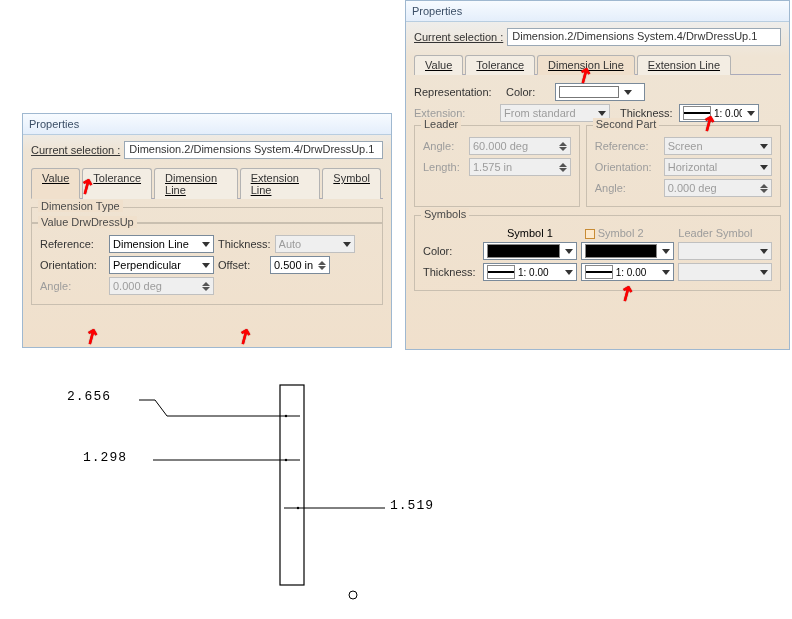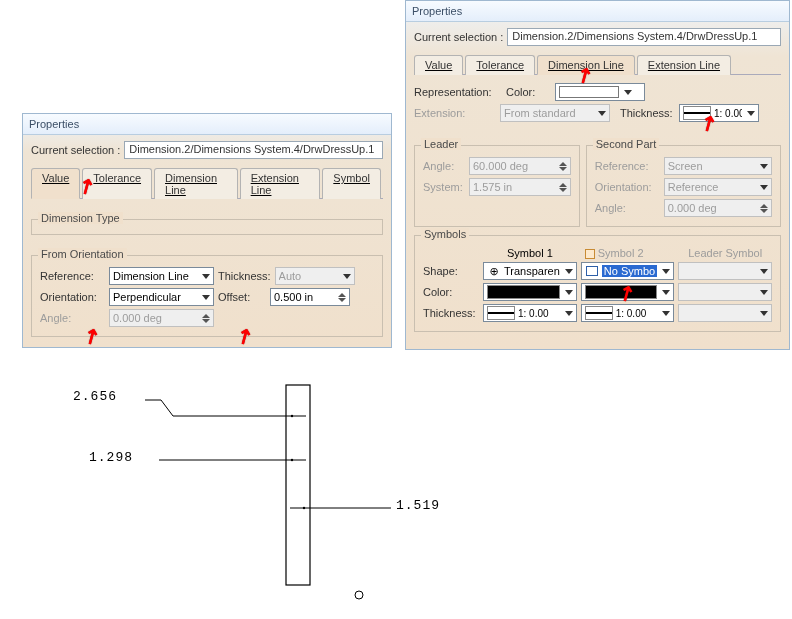--- a/index.html
+++ b/index.html
@@ -12,21 +12,21 @@
   }
   .panel-title {
     background: linear-gradient(to bottom,#f7fbff,#e4eefb);
     border-bottom:1px solid #b8cde0;
     padding:4px 6px;
     color:#3b4e66;
     font-weight:400;
   }
   .body-pad { padding:6px 8px 10px 8px; }
   .selrow { display:flex; align-items:center; gap:4px; margin-bottom:8px; }
-  .selrow label { color:#333; }
+  .selrow label { color:#333;text-decoration:underline; }
   .selinput {
     flex:1;
     height:18px;
     background:#fff;
     border:1px solid #9aa8b5;
     padding:1px 4px;
     color:#333;
   }
   .tabs { display:flex; border-bottom:1px solid #aab; margin-bottom:8px;text-decoration:underline; }
   .tab {
@@ -37,21 +37,21 @@
     margin-right:2px;
     border-radius:3px 3px 0 0;
     color:#333;
     position:relative; top:1px;
   }
   .tab.active { background:#f0e0cc; border-bottom:1px solid #f0e0cc; font-weight:400; }
 
   .group {
     border:1px solid #c9bfb0;
     padding:8px 8px 6px 8px;
-    margin-top:20px;
+    margin-top:0;
     position:relative;
   }
   .group > .legend {
     position:absolute;
     top:-8px; left:6px;
     padding:0 3px;
     background:#f0e0cc;
     color:#4a4a4a;
   }
   .row { display:flex; align-items:center; gap:4px; margin:3px 0; }
@@ -89,21 +89,21 @@
   .black-swatch { background:#000; }
   .thick-swatch {
     width:50px;height:14px;border:1px solid #888;background:linear-gradient(to bottom,#fff 0%,#fff 45%,#000 45%,#000 55%,#fff 55%);
   }
 
   .sel-hl { background:#2a6ad1; color:#fff; padding:0 2px;}
 
   .tiny-orange{ width:10px;height:10px;border:1px solid #c88b34;background:#fde9cc;display:inline-block;margin-left:4px;vertical-align:middle;}
 
   
-  .diagram { position:absolute; left:61px; top:380px; width:500px; height:230px; }
+  .diagram { position:absolute; left:55px; top:380px; width:500px; height:230px; }
   .diagram svg { width:100%; height:100%; }
   .dim-text { font-family:"Courier New",monospace; font-size:13px; letter-spacing:1px;}
 </style>
 </head>
 <body>
 
 <div class="panel" style="left:22px; top:113px; width:370px; height:235px;">
   <div class="panel-title">Properties</div>
   <div class="body-pad">
     <div class="selrow">
@@ -118,41 +118,41 @@
       <div class="tab">Dimension Line</div>
       <div class="tab">Extension Line</div>
       <div class="tab">Symbol</div>
     </div>
 
     <div class="group">
       <span class="legend">Dimension Type</span>
     </div>
 
     <div class="group">
-      <span class="legend">From Orientation</span>
+      <span class="legend">Value DrwDressUp</span>
       <div class="row">
         <label>Reference:</label>
         <div class="combo" style="width:105px">
           <span class="val">Dimension Line</span>
             <span class="caret"></span>
         </div>
         <label style="min-width:48px">Thickness:</label>
         <div class="combo disabled" style="width:80px">
           <span class="val">Auto</span>
             <span class="caret"></span>
         </div>
       </div>
       <div class="row">
         <label>Orientation:</label>
         <div class="combo" style="width:105px">
           <span class="val">Perpendicular</span>
             <span class="caret"></span>
         </div>
         <label style="min-width:48px">Offset:</label>
-        <div class="numbox" style="width:80px">
+        <div class="numbox" style="width:60px">
           <span class="val">0.500 in</span>
           <div class="spin">
               <span class="up"></span>
               <span class="dn"></span>
             </div>
         </div>
       </div>
       <div class="row">
         <label class="disabled">Angle:</label>
         <div class="numbox disabled" style="width:105px">
@@ -217,21 +217,21 @@
           <label class="disabled" style="min-width:42px">Angle:</label>
           <div class="numbox disabled" style="flex:1">
               <span class="val">60.000 deg</span>
               <div class="spin">
                 <span class="up"></span>
                 <span class="dn"></span>
               </div>
             </div>
         </div>
         <div class="row">
-          <label class="disabled" style="min-width:42px">System:</label>
+          <label class="disabled" style="min-width:42px">Length:</label>
           <div class="numbox disabled" style="flex:1">
               <span class="val">1.575 in</span>
               <div class="spin">
                 <span class="up"></span>
                 <span class="dn"></span>
               </div>
             </div>
         </div>
       </div>
       <div class="group" style="flex:1.2">
@@ -239,21 +239,21 @@
         <div class="row">
           <label class="disabled">Reference:</label>
           <div class="combo disabled" style="flex:1">
               <span class="val">Screen</span>
               <span class="caret"></span>
             </div>
         </div>
         <div class="row">
           <label class="disabled">Orientation:</label>
           <div class="combo disabled" style="flex:1">
-              <span class="val">Reference</span>
+              <span class="val">Horizontal</span>
               <span class="caret"></span>
             </div>
         </div>
         <div class="row">
           <label class="disabled">Angle:</label>
           <div class="numbox disabled" style="flex:1">
               <span class="val">0.000 deg</span>
               <div class="spin">
                 <span class="up"></span>
                 <span class="dn"></span>
@@ -262,42 +262,21 @@
         </div>
       </div>
     </div>
 
     <div class="group" style="margin-top:8px;">
       <span class="legend">Symbols</span>
       <div class="row">
         <label style="min-width:56px"></label>
         <span style="flex:1;text-align:center">Symbol 1</span>
         <span style="flex:1;text-align:left;color:#9c9c9c"><span class="tiny-orange"></span> <span>Symbol 2</span></span>
-        <span style="flex:1;text-align:center;color:#9c9c9c">Leader Symbol</span>
-      </div>
-      <div class="row">
-        <label style="min-width:56px">Shape:</label>
-        <div class="combo" style="flex:1">
-          <span class="icon-circle"></span>
-          <span class="val">Transparen</span>
-            <span class="caret"></span>
-        </div>
-        <div class="combo" style="flex:1">
-          <span class="icon-box">
-              <svg viewBox="0 0 12 10">
-                <rect x="0.5" y="0.5" width="11" height="9" fill="none" stroke="#2d5fa8"></rect>
-              </svg>
-            </span>
-          <span class="val"><span class="sel-hl">No Symbo</span></span>
-            <span class="caret"></span>
-        </div>
-        <div class="combo disabled" style="flex:1">
-            <span class="val"></span>
-            <span class="caret"></span>
-          </div>
+        <span style="flex:1;color:#9c9c9c">Leader Symbol</span>
       </div>
       <div class="row">
         <label style="min-width:56px">Color:</label>
         <div class="combo" style="flex:1">
             <div class="color-swatch black-swatch" style="width:100%"></div>
             <span class="caret"></span>
           </div>
         <div class="combo" style="flex:1">
             <div class="color-swatch black-swatch" style="width:100%"></div>
             <span class="caret"></span>

